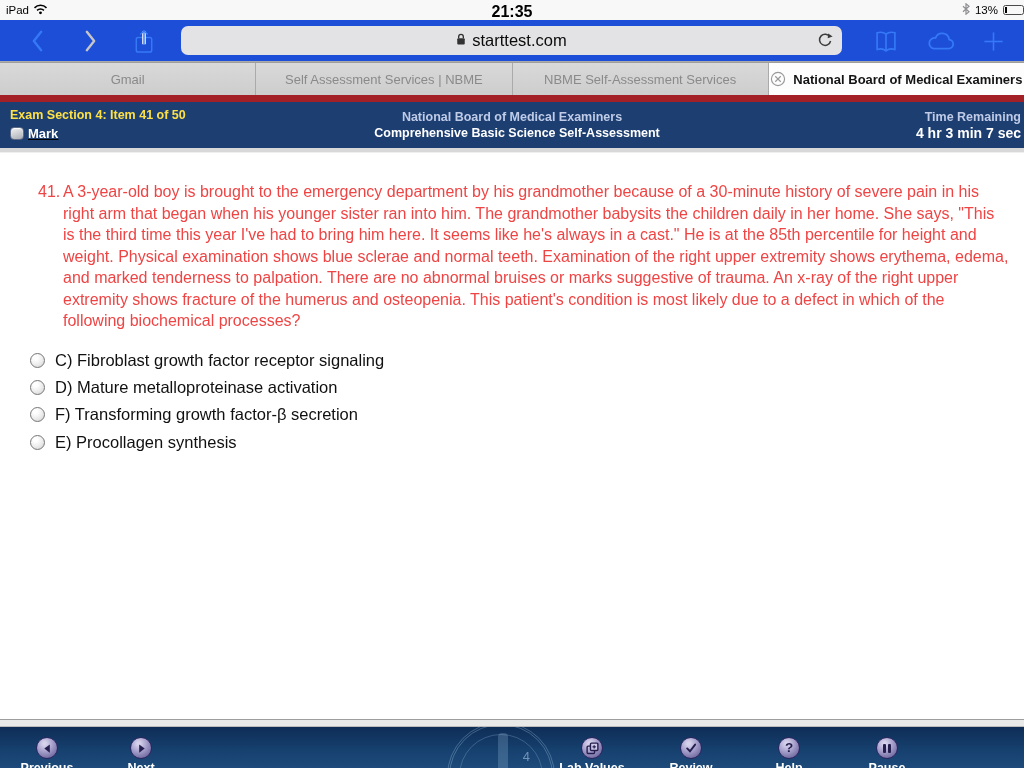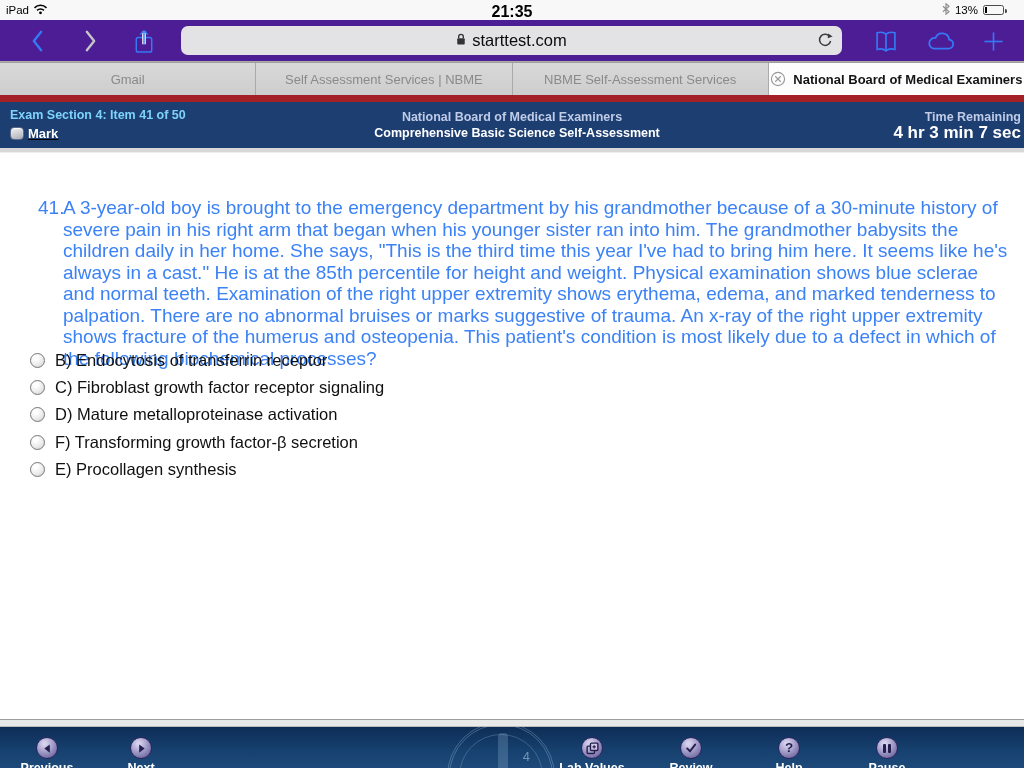--- a/index.html
+++ b/index.html
@@ -4,28 +4,28 @@
 <style>
   * { margin:0; padding:0; box-sizing:border-box; }
   html,body { width:1024px; height:768px; overflow:hidden; }
   body { font-family:"Liberation Sans", sans-serif; background:#fff; position:relative; }
 
   
   .status-bar { position:absolute; top:0; left:0; width:1024px; height:20px; background:#f8f8f8;
     font-size:11.5px; color:#000; }
   .sb-left { position:absolute; left:6px; top:0; height:20px; display:flex; align-items:center; gap:4px; }
   .sb-time { position:absolute; left:0; width:1024px; text-align:center; top:3px; font-weight:700; font-size:16px; }
-  .sb-right { position:absolute; right:20px; top:0; height:20px; display:flex; align-items:center; gap:5px;justify-content:center; }
+  .sb-right { position:absolute; right:0; top:0; height:20px; display:flex; align-items:center; gap:5px;justify-content:center; }
   .batt { width:21px; height:10px; border:1px solid #4a4a4a; border-radius:2.5px; position:relative; }
   .batt::after { content:""; position:absolute; right:-4px; top:2.5px; width:2.5px; height:4px; background:#4a4a4a;
     border-radius:0 1.5px 1.5px 0; }
   .batt-fill { position:absolute; left:1px; top:1px; bottom:1px; width:13%; background:#000; }
 
   
-  .toolbar { position:absolute; top:20px; left:0; width:1024px; height:42px; background:#4c1d95;
+  .toolbar { position:absolute; top:20px; left:0; width:1024px; height:42px; background:#1d4ed8;
     border-bottom:1px solid #ababab; }
   .nav-btn { position:absolute; top:8px; width:26px; height:26px; display:flex; align-items:center; justify-content:center; }
   .btn-back { left:24px; } .btn-fwd { left:77px; } .btn-share { left:131px; }
   .url-field { position:absolute; left:181px; top:6px; width:661px; height:29px; background:#e3e3e5;
     border-radius:7px; display:flex; align-items:center; justify-content:center; gap:6px;
     font-size:16.5px; color:#0b0b0b; }
   .reload { position:absolute; right:9px; top:6px; }
   .tb-right { position:absolute; top:8px; width:40px; height:26px; display:flex; align-items:center; justify-content:center; }
   .btn-book { left:866px; } .btn-cloud { left:921px; } .btn-newtab { left:973px; }
 
@@ -34,37 +34,37 @@
     background:#cfcfcf; border-top:1px solid #9e9e9e; }
   .tab { flex:1 1 0; display:flex; align-items:center; justify-content:center; gap:7px;
     font-size:13px; color:#8a8a8a; background:linear-gradient(#d9d9d9,#cdcdcd);
     border-right:1px solid #aaaaaa; overflow:hidden; white-space:nowrap; }
   .tab.active { background:#fdfdfd; color:#141414; font-weight:700; border-right:none; }
 
   
   .red-stripe { position:absolute; top:95px; left:0; width:1024px; height:7px; }
   .exam-header { position:absolute; top:102px; left:0; width:1024px; height:46px; }
   .eh-left { position:absolute; left:10px; top:6px; }
-  .eh-section { font-size:12.5px; font-weight:700; color:#7dd3fc; }
+  .eh-section { font-size:12.5px; font-weight:700; color:#fde047; }
   .eh-markrow { margin-top:4px; display:flex; align-items:center; gap:4px;text-decoration:underline; }
   .mark-box { width:14px; height:13px; border-radius:4px; border:1px solid #5d6b86;
     background:linear-gradient(160deg,#f2f2f2,#a9adb5); box-shadow:inset 0 1px 1px #fff; }
   .eh-mark { font-size:13px; font-weight:700; color:#fff; }
   .eh-center { position:absolute; left:0; width:1024px; top:7px; text-align:center; line-height:16px; }
   .eh-org { font-size:12.5px; font-weight:700; color:#bfcbe7; }
   .eh-exam { font-size:12.5px; font-weight:700; color:#ffffff;padding-left:10px; }
   .eh-right { position:absolute; right:3px; top:7px; text-align:right; line-height:16px; }
   .eh-tr-label { font-size:12.5px; font-weight:700; color:#bfcbe7; }
-  .eh-tr-value { font-size:17px; font-weight:700; color:#ffffff; }
+  .eh-tr-value { font-size:14px; font-weight:700; color:#ffffff; }
   .header-sub { position:absolute; top:148px; left:0; width:1024px; height:5px; background:#d8d8d8;
     border-bottom:1px solid #efefef; }
 
   
-  .question-row { position:absolute; top:197px; left:38px; width:972px; display:flex;
-    font-size:19px; line-height:21.5px; color:#3b82f6; }
+  .question-row { position:absolute; top:181px; left:38px; width:972px; display:flex;
+    font-size:16px; line-height:21.5px; color:#ef4444; }
   .q-num { width:25px; flex:none; }
   .q-text { flex:1 1 auto; }
   .options { position:absolute; top:347px; left:30px; }
   .option { display:flex; align-items:center; height:27.2px; cursor:default; }
   .radio { width:15px; height:15px; border-radius:50%; border:1px solid #767676; margin-right:10px;
     background:radial-gradient(circle at 35% 28%, #ffffff 15%, #ececec 55%, #cfcfcf 100%); flex:none; }
   .option-label { font-size:16.5px; color:#101010; }
 
   
   .bottom-sep { position:absolute; top:719px; left:0; width:1024px; height:8px; background:#e9e9e9;
@@ -211,24 +211,20 @@
 <div class="header-sub"></div>
 
 <div class="question-row">
   <div class="q-num">41.</div>
   <div class="q-text">A 3-year-old boy is brought to the emergency department by his grandmother because of a 30-minute history of severe pain in his right arm that began when his younger sister ran into him. The grandmother babysits the children daily in her home. She says, "This is the third time this year I've had to bring him here. It seems like he's always in a cast." He is at the 85th percentile for height and weight. Physical examination shows blue sclerae and normal teeth. Examination of the right upper extremity shows erythema, edema, and marked tenderness to palpation. There are no abnormal bruises or marks suggestive of trauma. An x-ray of the right upper extremity shows fracture of the humerus and osteopenia. This patient's condition is most likely due to a defect in which of the following biochemical processes?</div>
 </div>
 
 <div class="options">
   <div class="option">
     <span class="radio"></span>
-    <span class="option-label">B) Endocytosis of transferrin receptor</span>
-  </div>
-  <div class="option">
-    <span class="radio"></span>
     <span class="option-label">C) Fibroblast growth factor receptor signaling</span>
   </div>
   <div class="option">
     <span class="radio"></span>
     <span class="option-label">D) Mature metalloproteinase activation</span>
   </div>
   <div class="option">
     <span class="radio"></span>
     <span class="option-label">F) Transforming growth factor-β secretion</span>
   </div>

